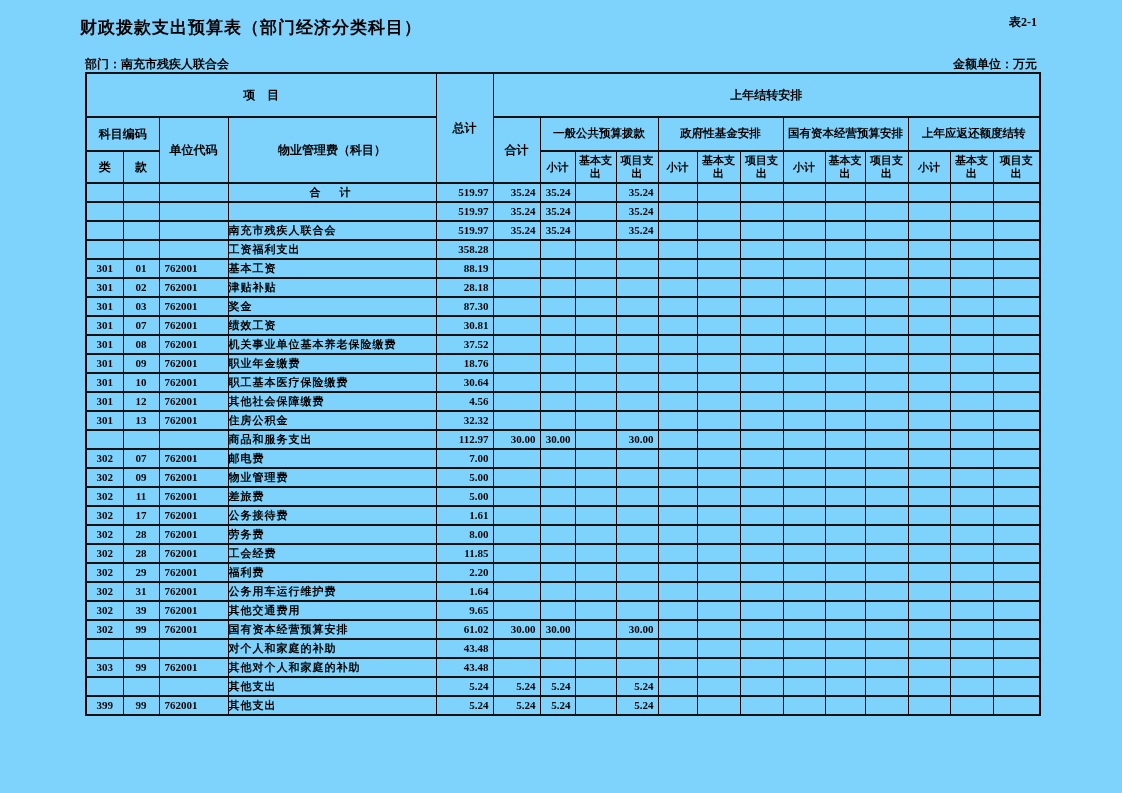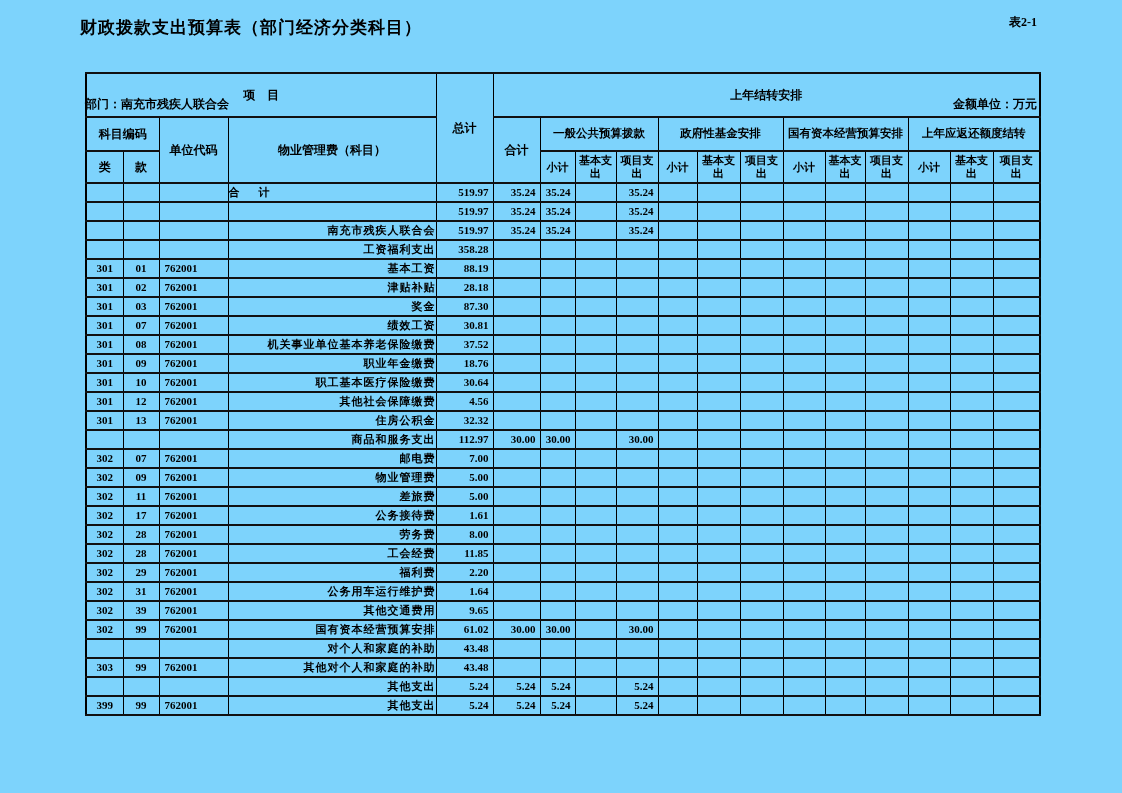--- a/index.html
+++ b/index.html
@@ -36,21 +36,20 @@
   }
   .meta-row {
     position: absolute;
     top: 56px;
     left: 85px;
     width: 952px;
     display: flex;
     justify-content: space-between;
     font-size: 12px;
     font-weight: bold;
-    margin-top: 40px;
   }
   table.budget {
     position: absolute;
     top: 72px;
     left: 85px;
     width: 952px;
     table-layout: fixed;
     border-collapse: collapse;
     border: 2px solid #000;
   }
@@ -78,22 +77,22 @@
   tbody td {
     font-size: 11px;
     font-weight: bold;
     line-height: 13px;
     padding: 0;
     vertical-align: middle;
     white-space: nowrap;
   }
   tbody td.c0, tbody td.c1 { text-align: center; }
   tbody td.c2 { text-align: left; padding-left: 5px; margin-left: 16px; }
-  tbody td.c3 { text-align: right; padding-left: 9px; letter-spacing: 1px; }
-  tbody td.c3.center { text-align: left; padding-left: 0; letter-spacing: 4px; }
+  tbody td.c3 { text-align: left; letter-spacing: 1px; }
+  tbody td.c3.center { text-align: center; padding-left: 0; letter-spacing: 4px; }
   tbody td.num { text-align: right; padding-right: 4px; letter-spacing: 0; }
 </style>
 </head>
 <body>
 
 <div class="page">
 
   <div class="table-ref">表2-1</div>
 
   <div class="title-wrap">

